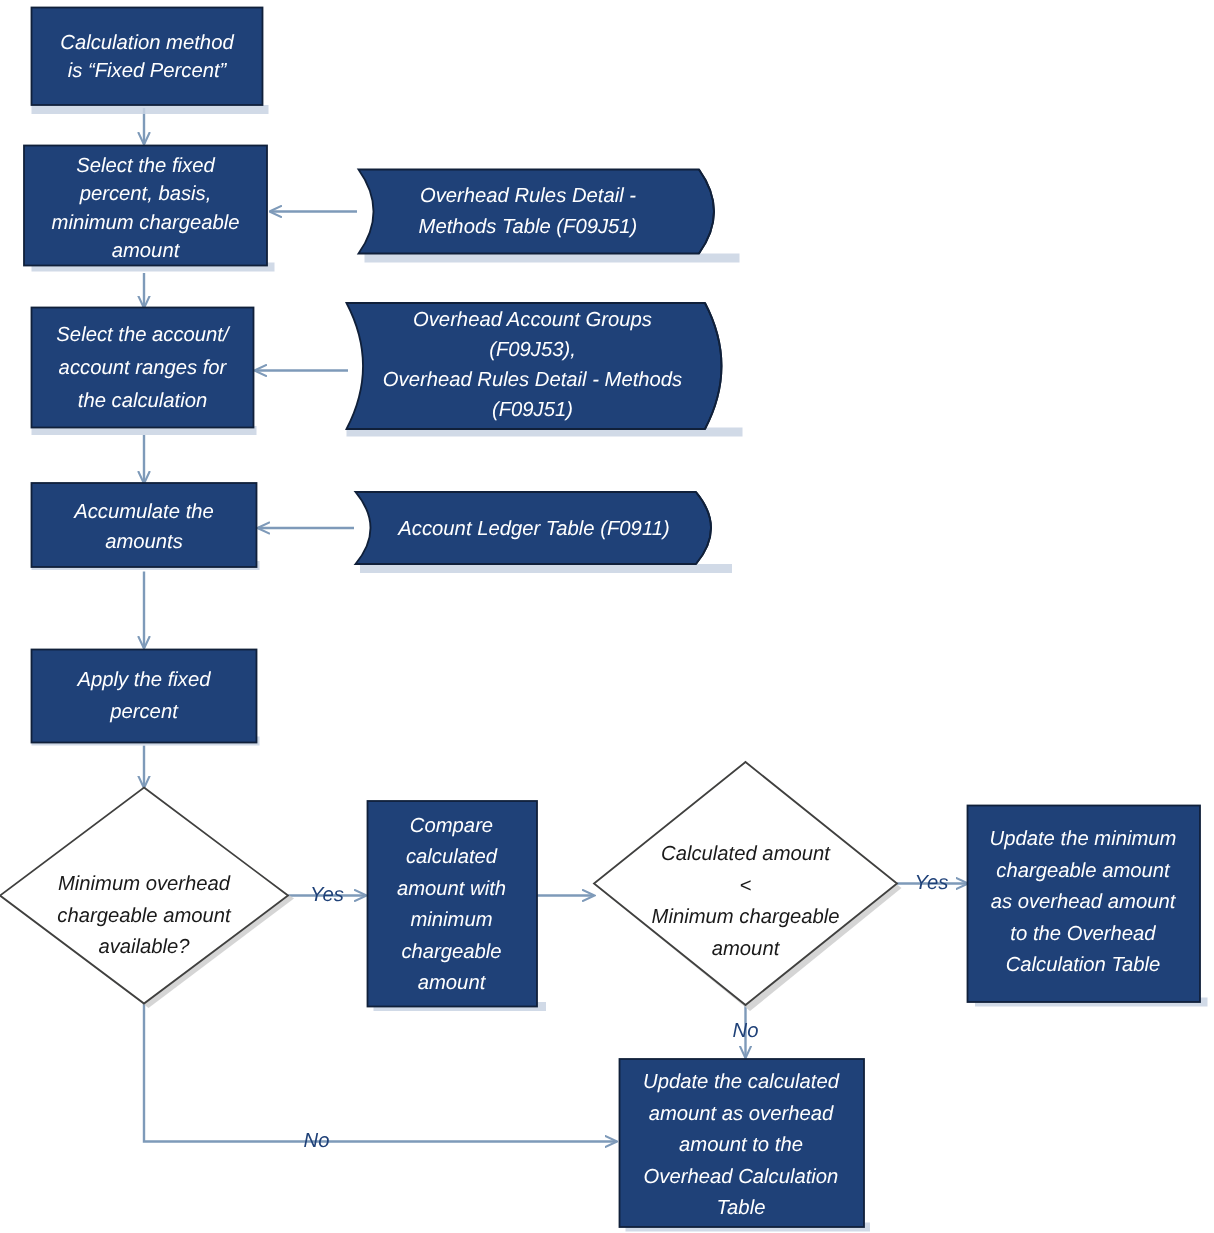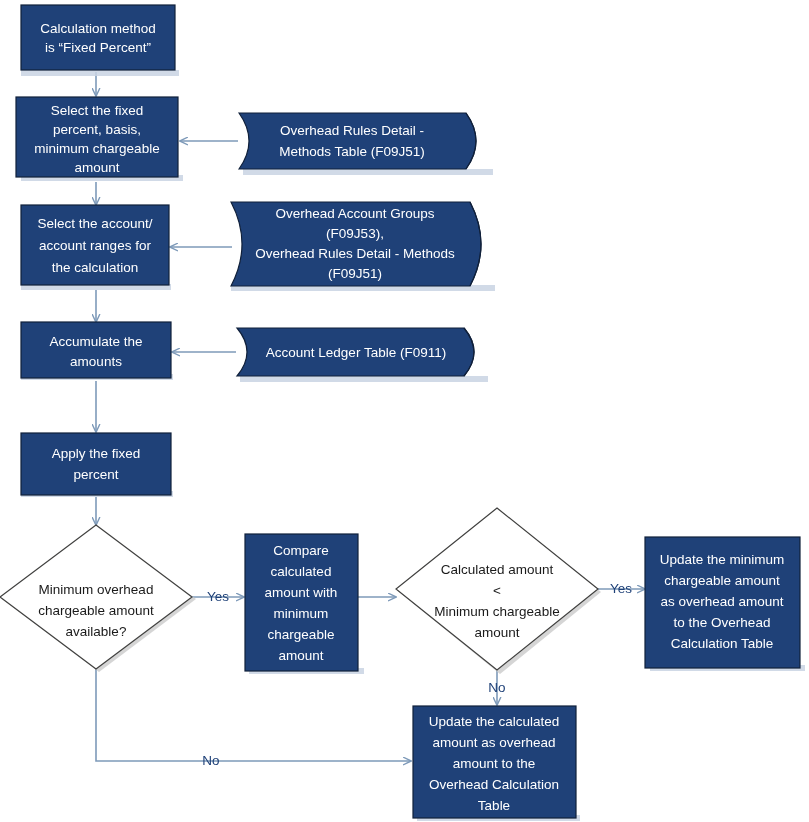--- a/index.html
+++ b/index.html
@@ -10,20 +10,21 @@
   body {
     width: 809px;
     height: 822px;
     font-family: "Liberation Sans", sans-serif;
     overflow: hidden;
   }
   #flow-root {
     position: relative;
     width: 809px;
     height: 822px;
+    font-style: italic;
   }
   svg#flow-svg {
     position: absolute;
     top: 0;
     left: 0;
     width: 809px;
     height: 822px;
     display: block;
   }
   .proc-rect {

